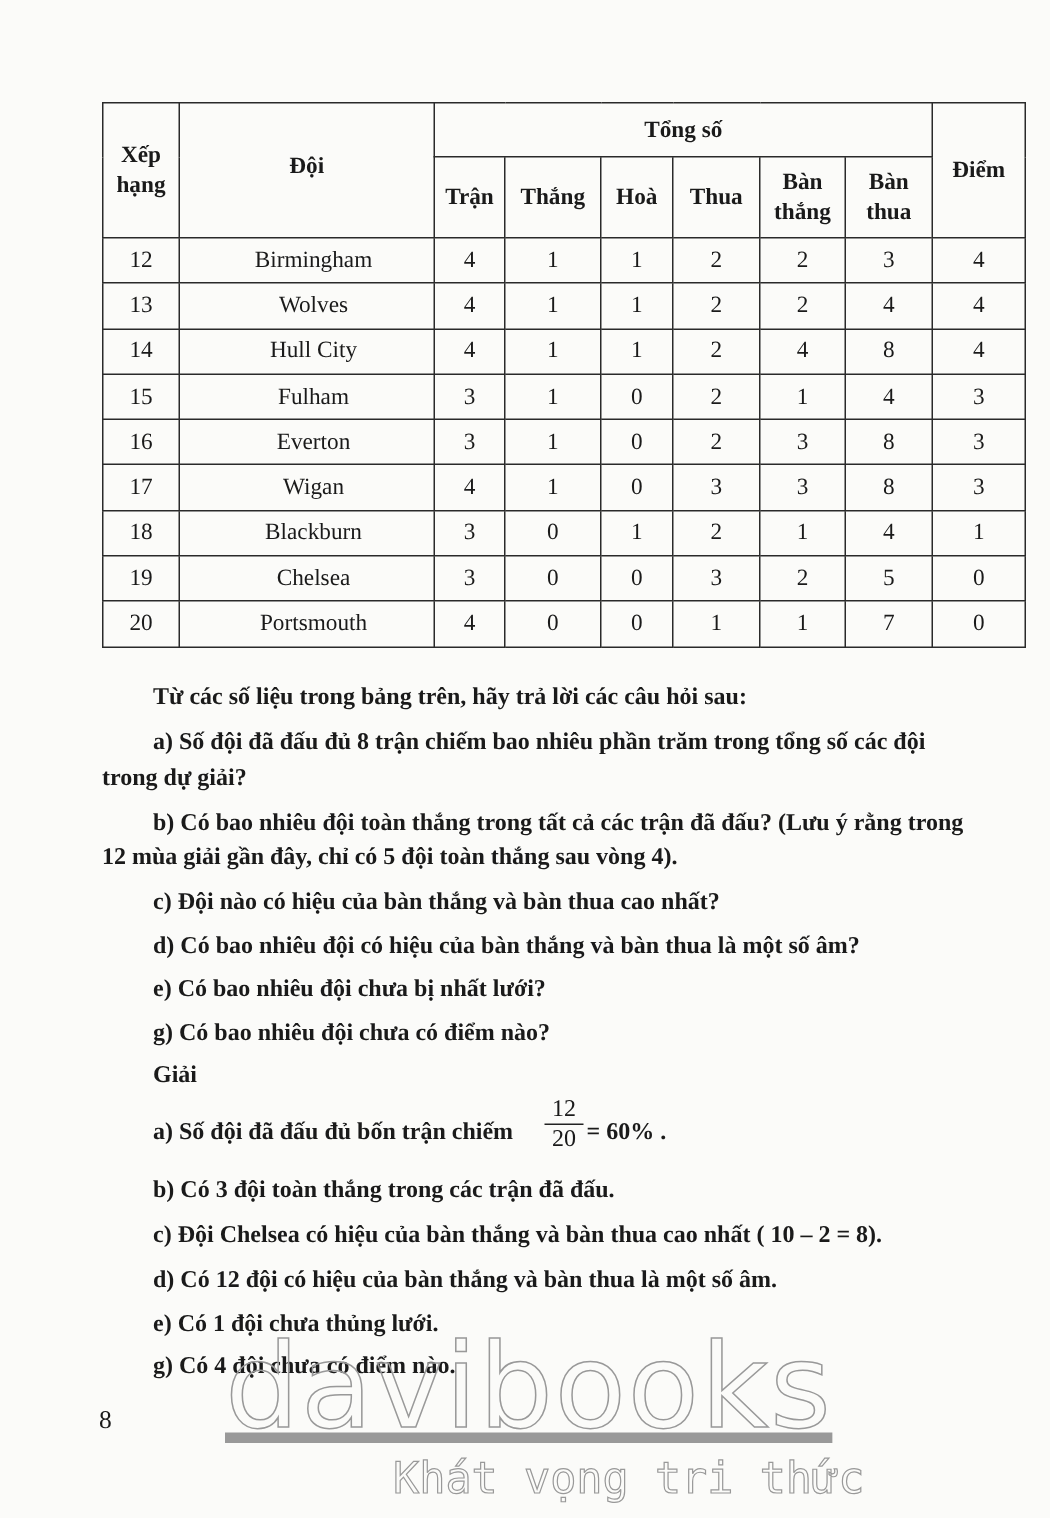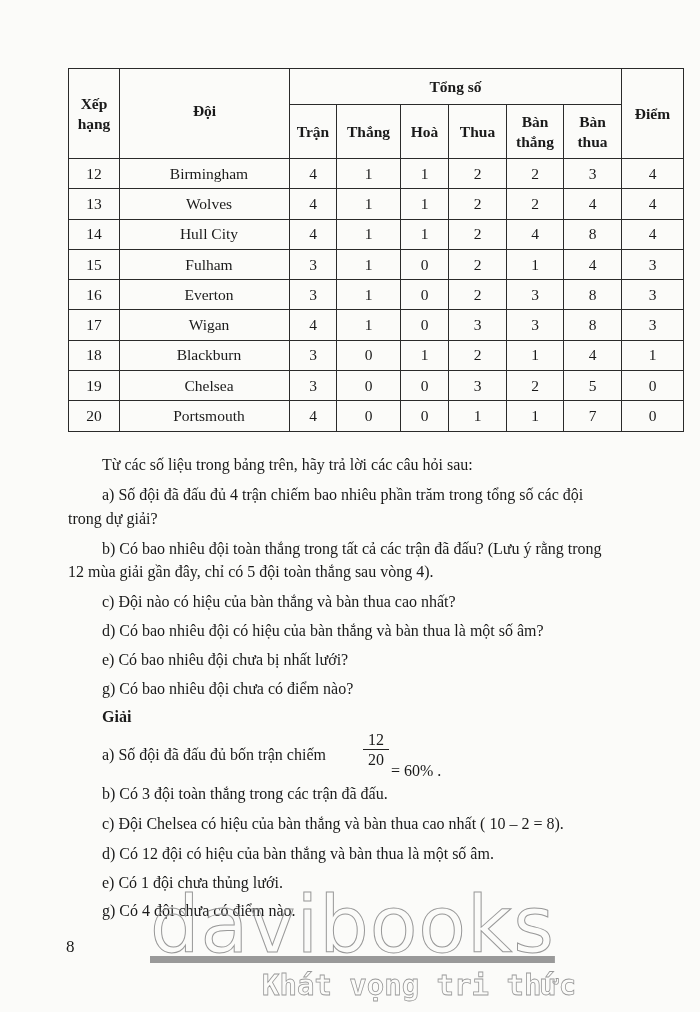--- a/index.html
+++ b/index.html
@@ -3,29 +3,29 @@
 <meta charset="utf-8">
 <style>
   html, body { margin:0; padding:0; }
   body { width:700px; height:1012px; background:#fbfbf9; position:relative; overflow:hidden;
          font-family:"Liberation Serif", "DejaVu Serif", serif; color:#1a1a1a; }
   table.standings { position:absolute; left:68px; top:68px; border-collapse:collapse; font-size:15.5px; }
   table.standings td, table.standings th { border:1.3px solid #2a2a2a; padding:0; text-align:center; }
   table.standings th { font-weight:bold; font-size:15.5px; line-height:20px; }
   table.standings td { height:29.3px; }
   td.team { text-align:right; padding-left:9px !important; }
-  .p { position:absolute; white-space:nowrap; }
+  .p { position:absolute; white-space:nowrap;font-weight:bold; }
   .frac { position:absolute; font-size:16px; text-align:center; }
   .frac .num { display:block; border-bottom:1px solid #222; padding:0 2px; line-height:19px; }
   .frac .den { display:block; line-height:19px; }
   .pagenum { position:absolute; left:66px; top:937px; font-size:17px; }
   .wm1 { position:absolute; left:150px; top:880px; font-family:"DejaVu Sans", sans-serif; font-size:78px;
          color:transparent; -webkit-text-stroke:1px #999; letter-spacing:1px;text-decoration:underline; }
   .wm2 { position:absolute; left:262px; top:968px; font-family:"DejaVu Sans Mono", monospace; font-size:29px;
-         color:transparent;font-weight:bold; -webkit-text-stroke:0.8px #999; }
+         color:transparent; -webkit-text-stroke:0.8px #999; }
 </style>
 </head>
 <body>
 
 <table class="standings">
   <colgroup>
     <col style="width:51px">
       <col style="width:170px">
       <col style="width:47px">
       <col style="width:64px">
@@ -152,38 +152,38 @@
         <td>1</td>
         <td>1</td>
         <td>7</td>
         <td>0</td>
       </tr>
   </tbody>
 </table>
 
 <div>
   <div class="p" style="left:102px;top:456px">Từ các số liệu trong bảng trên, hãy trả lời các câu hỏi sau:</div>
-  <div class="p" style="left:102px;top:486px">a) Số đội đã đấu đủ 4 trận chiếm bao nhiêu phần trăm trong tổng số các đội</div>
+  <div class="p" style="left:102px;top:486px">a) Số đội đã đấu đủ 8 trận chiếm bao nhiêu phần trăm trong tổng số các đội</div>
   <div class="p" style="left:68px;top:510px">trong dự giải?</div>
   <div class="p" style="left:102px;top:540px">b) Có bao nhiêu đội toàn thắng trong tất cả các trận đã đấu? (Lưu ý rằng trong</div>
   <div class="p" style="left:68px;top:563px">12 mùa giải gần đây, chỉ có 5 đội toàn thắng sau vòng 4).</div>
   <div class="p" style="left:102px;top:593px">c) Đội nào có hiệu của bàn thắng và bàn thua cao nhất?</div>
   <div class="p" style="left:102px;top:622px">d) Có bao nhiêu đội có hiệu của bàn thắng và bàn thua là một số âm?</div>
   <div class="p" style="left:102px;top:651px">e) Có bao nhiêu đội chưa bị nhất lưới?</div>
   <div class="p" style="left:102px;top:680px">g) Có bao nhiêu đội chưa có điểm nào?</div>
 </div>
 
 <div>
   <div class="p" style="left:102px;top:708px;font-weight:bold;">Giải</div>
   <div class="p" style="left:102px;top:746px">a) Số đội đã đấu đủ bốn trận chiếm</div>
   <div class="frac" style="left:363px;top:730px;width:26px">
     <span class="num">12</span>
     <span class="den">20</span>
   </div>
-  <div class="p" style="left:391px;top:762px">= 60% .</div>
+  <div class="p" style="left:391px;top:746px">= 60% .</div>
   <div class="p" style="left:102px;top:785px">b) Có 3 đội toàn thắng trong các trận đã đấu.</div>
   <div class="p" style="left:102px;top:815px">c) Đội Chelsea có hiệu của bàn thắng và bàn thua cao nhất ( 10 – 2 = 8).</div>
   <div class="p" style="left:102px;top:845px">d) Có 12 đội có hiệu của bàn thắng và bàn thua là một số âm.</div>
   <div class="p" style="left:102px;top:874px">e) Có 1 đội chưa thủng lưới.</div>
   <div class="p" style="left:102px;top:902px">g) Có 4 đội chưa có điểm nào.</div>
 </div>
 
 <div class="pagenum">8</div>
 <div class="wm1">davibooks</div>
 <div class="wm2">Khát vọng tri thức</div>

